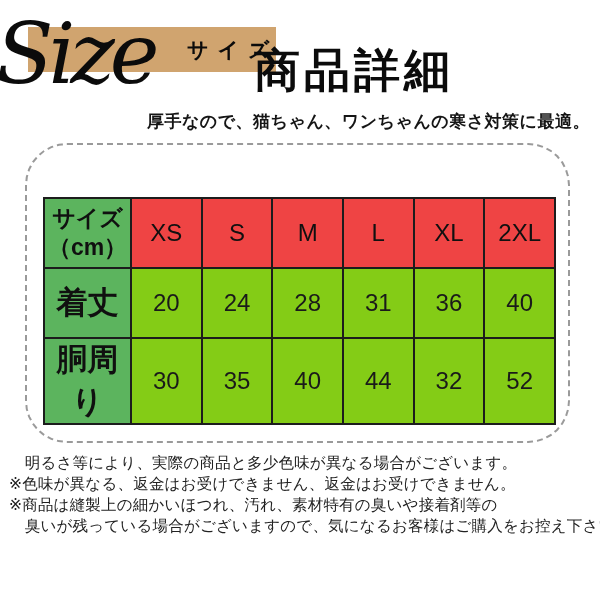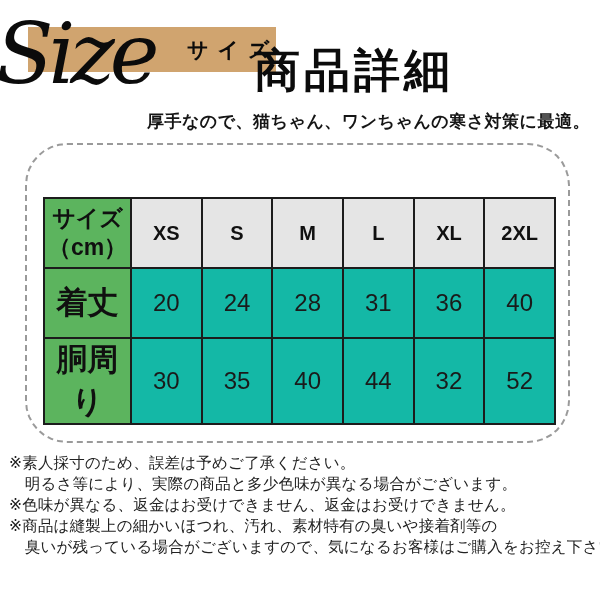--- a/index.html
+++ b/index.html
@@ -82,40 +82,40 @@
   table.size-table th, table.size-table td {
     border: 2px solid #1c1c1c;
     text-align: center;
     vertical-align: middle;
     padding: 0;
   }
   tr.hdr-row   { height: 70px; }
   tr.data-row1 { height: 70px; }
   tr.data-row2 { height: 74px; border-radius: 10px; }
   .hdr-cell {
-    background: #e5e5e5;
-    font-weight: bold;
-    font-size: 20px;
+    background: #ef4444;
+    font-weight: normal;
+    font-size: 24px;
     color: #101010;
   }
   .corner-cell {
     background: #5cb45e;
     font-size: 23px;
     font-weight: bold;
     line-height: 1.25;
     color: #101010;
   }
   .row-label {
     background: #5cb45e;
     font-size: 31px;
     font-weight: bold;
     color: #101010;
   }
   .val-cell {
-    background: #14b8a6;
+    background: #84cc16;
     font-size: 24px;
     color: #1a1a1a;
   }
 
   
   .notes {
     position: absolute;
     left: 9px; top: 452px;
     width: 591px;
     font-size: 15.5px;
@@ -178,20 +178,19 @@
       <td class="val-cell">35</td>
       <td class="val-cell">40</td>
       <td class="val-cell">44</td>
       <td class="val-cell">32</td>
       <td class="val-cell">52</td>
     </tr>
   </tbody>
     </table>
 
   <section class="notes">
-    <div class="note-line">※素人採寸のため、誤差は予めご了承ください。</div>
     <div class="note-line">　明るさ等により、実際の商品と多少色味が異なる場合がございます。</div>
     <div class="note-line">※色味が異なる、返金はお受けできません、返金はお受けできません。</div>
     <div class="note-line">※商品は縫製上の細かいほつれ、汚れ、素材特有の臭いや接着剤等の</div>
     <div class="note-line">　臭いが残っている場合がございますので、気になるお客様はご購入をお控え下さい。</div>
   </section>
 
 </div>
 
 </body></html>

